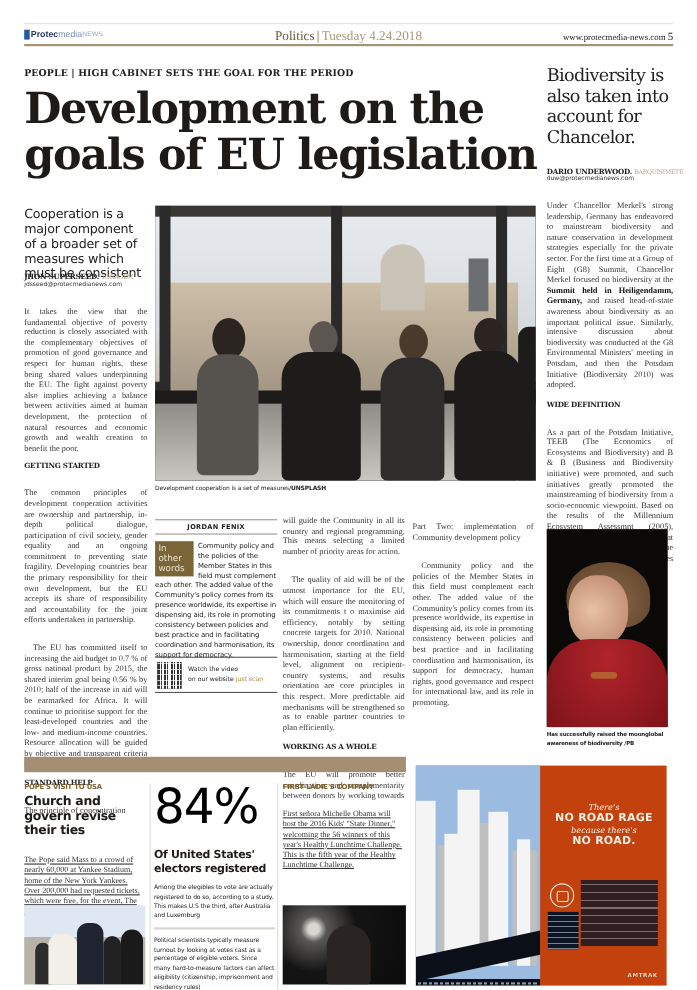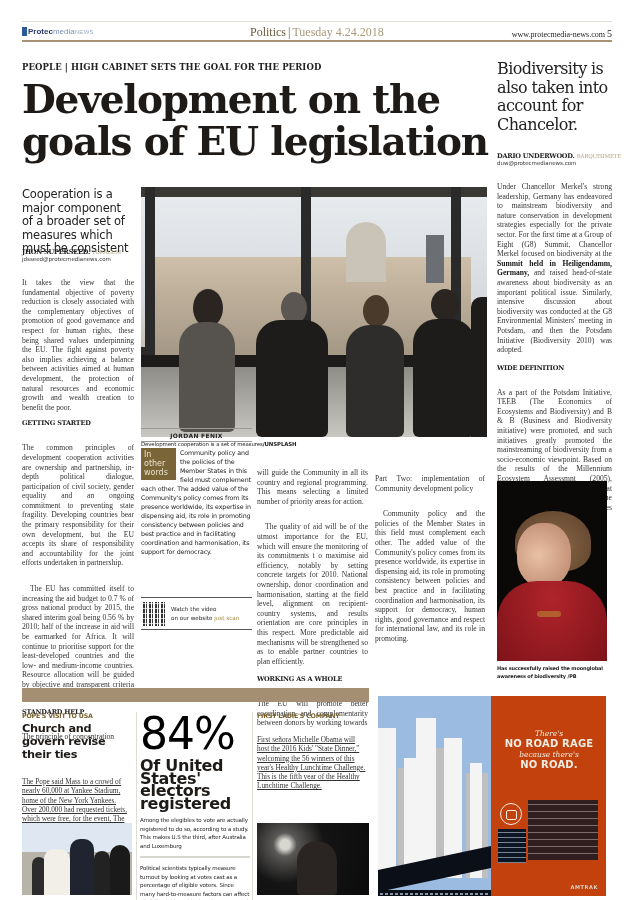--- a/index.html
+++ b/index.html
@@ -45,21 +45,21 @@
   .photo .frame { position: absolute; top: 0; width: 10px; height: 180px; background: #2a2a2a; }
   .photo .topbar { position: absolute; left: 0; top: 0; width: 100%; height: 10px; background: #3a3835; }
   .photo .sill { position: absolute; left: 0; top: 168px; width: 100%; height: 12px; background: #1c1b1a; }
   .photo .floor { position: absolute; left: 0; top: 180px; width: 100%; height: 70px; background: linear-gradient(#8e8c86, #c9c7c2); }
   .person { position: absolute; background: #1d1c1b; border-radius: 24px 24px 6px 6px; }
   .head { position: absolute; background: #2b2522; border-radius: 50%; }
   .caption { left: 141px; top: 441px; font-family: "DejaVu Sans", sans-serif; font-size: 5.4px; color: #222; white-space: nowrap; letter-spacing: -0.1px; }
   .caption b { font-weight: bold; }
 
   
-  .sidebox { left: 141px; top: 428px; width: 111px; }
+  .sidebox { left: 141px; top: 472px; width: 111px; }
   .sidebox .name { border-top: 1px solid #999; border-bottom: 1px solid #999; padding: 3px 0 2px; text-align: center; font-family: "DejaVu Sans", sans-serif; font-weight: bold; font-size: 6px; color: #222; letter-spacing: 0.3px; }
   .iow { float: left; width: 35px; height: 32px; background: #7a6538; color: #ece3cc; font-family: "DejaVu Sans", sans-serif; font-size: 8px; line-height: 9px; padding: 2px 3px; margin: 6px 4px 0 0; }
   .sidebox .txt { font-family: "DejaVu Sans", sans-serif; font-size: 6.3px; line-height: 9px; color: #222; padding-top: 6px; letter-spacing: -0.1px; }
   .qrbox { left: 141px; top: 597px; width: 111px; height: 33px; border-top: 1.5px solid #555; border-bottom: 1.5px solid #555; }
   .qr { position: absolute; left: 2px; top: 4px; width: 22px; height: 24px; background:
         repeating-linear-gradient(90deg, #111 0 2px, #fff 2px 3px, #111 3px 4px, #fff 4px 6px),
         #111; opacity: 0.85; }
   .qr::after { content: ""; position: absolute; inset: 0; background: repeating-linear-gradient(0deg, transparent 0 2px, rgba(255,255,255,0.7) 2px 3px, transparent 3px 5px); }
   .qrtext { position: absolute; left: 30px; top: 7px; font-family: "DejaVu Sans", sans-serif; font-size: 5.6px; line-height: 9px; color: #222; }
   .qrtext .scan { color: #a38a3c; }
@@ -87,21 +87,21 @@
   .b1 .body, .b3 .body { margin-top: 9px; font-size: 7.3px; line-height: 9.3px; text-decoration: underline; }
   .vsep { width: 1px; background: #e0ddd6; }
   .vs1 { left: 136px; top: 712px; height: 188px; }
   .vs2 { left: 252px; top: 712px; height: 188px; }
 
   .pope { left: 22px; top: 823px; width: 110px; height: 72px; background: linear-gradient(#dfe8f2 0 40%, #b7b3a8 40%); overflow: hidden; }
   .pope .fig { position: absolute; bottom: 0; border-radius: 10px 10px 0 0; }
 
   .b2 { left: 140px; top: 712px; width: 110px; }
   .big { font-family: "DejaVu Sans", sans-serif; font-size: 44px; line-height: 44px; color: #000000; letter-spacing: -1px; }
-  .b2 .b-title { margin-top: 4px; font-size: 16px; line-height: 12.5px; }
+  .b2 .b-title { margin-top: 16px; font-size: 10px; line-height: 12.5px; }
   .b2 .small { font-family: "DejaVu Sans", sans-serif; font-size: 5.5px; line-height: 8.5px; color: #222; margin-top: 6px; letter-spacing: -0.1px; }
   .b2 .rule { height: 2px; background: #d8d6d0; margin: 6px 0 6px; }
 
   .b3 { left: 257px; top: 712px; width: 112px; }
   .dinner { left: 257px; top: 823px; width: 112px; height: 72px; background: radial-gradient(circle at 25% 30%, #d8d6d0 0 5%, #5a5856 12%, #141414 40%, #0b0b0b); overflow: hidden; }
   .dinner .fig { position: absolute; left: 40px; top: 18px; width: 40px; height: 54px; background: #2a2522; border-radius: 20px 20px 4px 4px; }
 
   
   .ad { left: 378px; top: 696px; width: 228px; height: 200px; background: #c2410c; overflow: hidden; }
   .ad .sky { position: absolute; left: 0; top: 0; width: 113px; height: 200px; background: #9bbbe0; }

